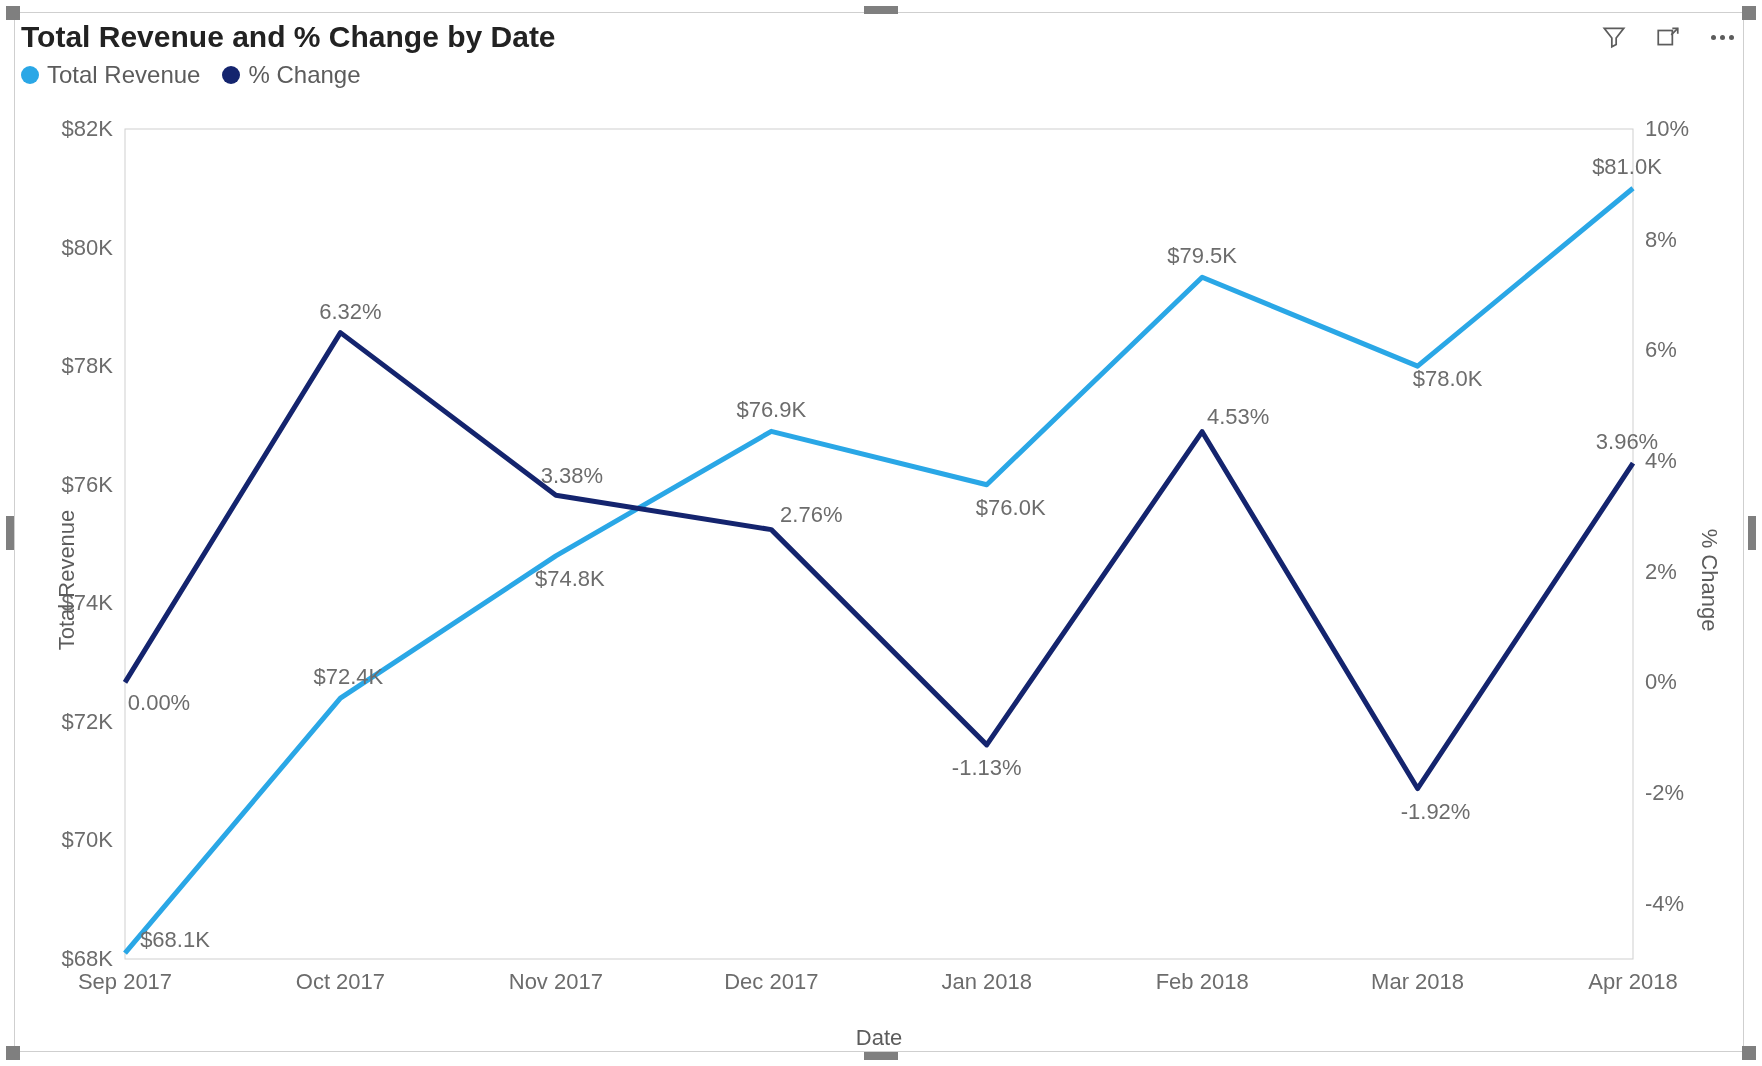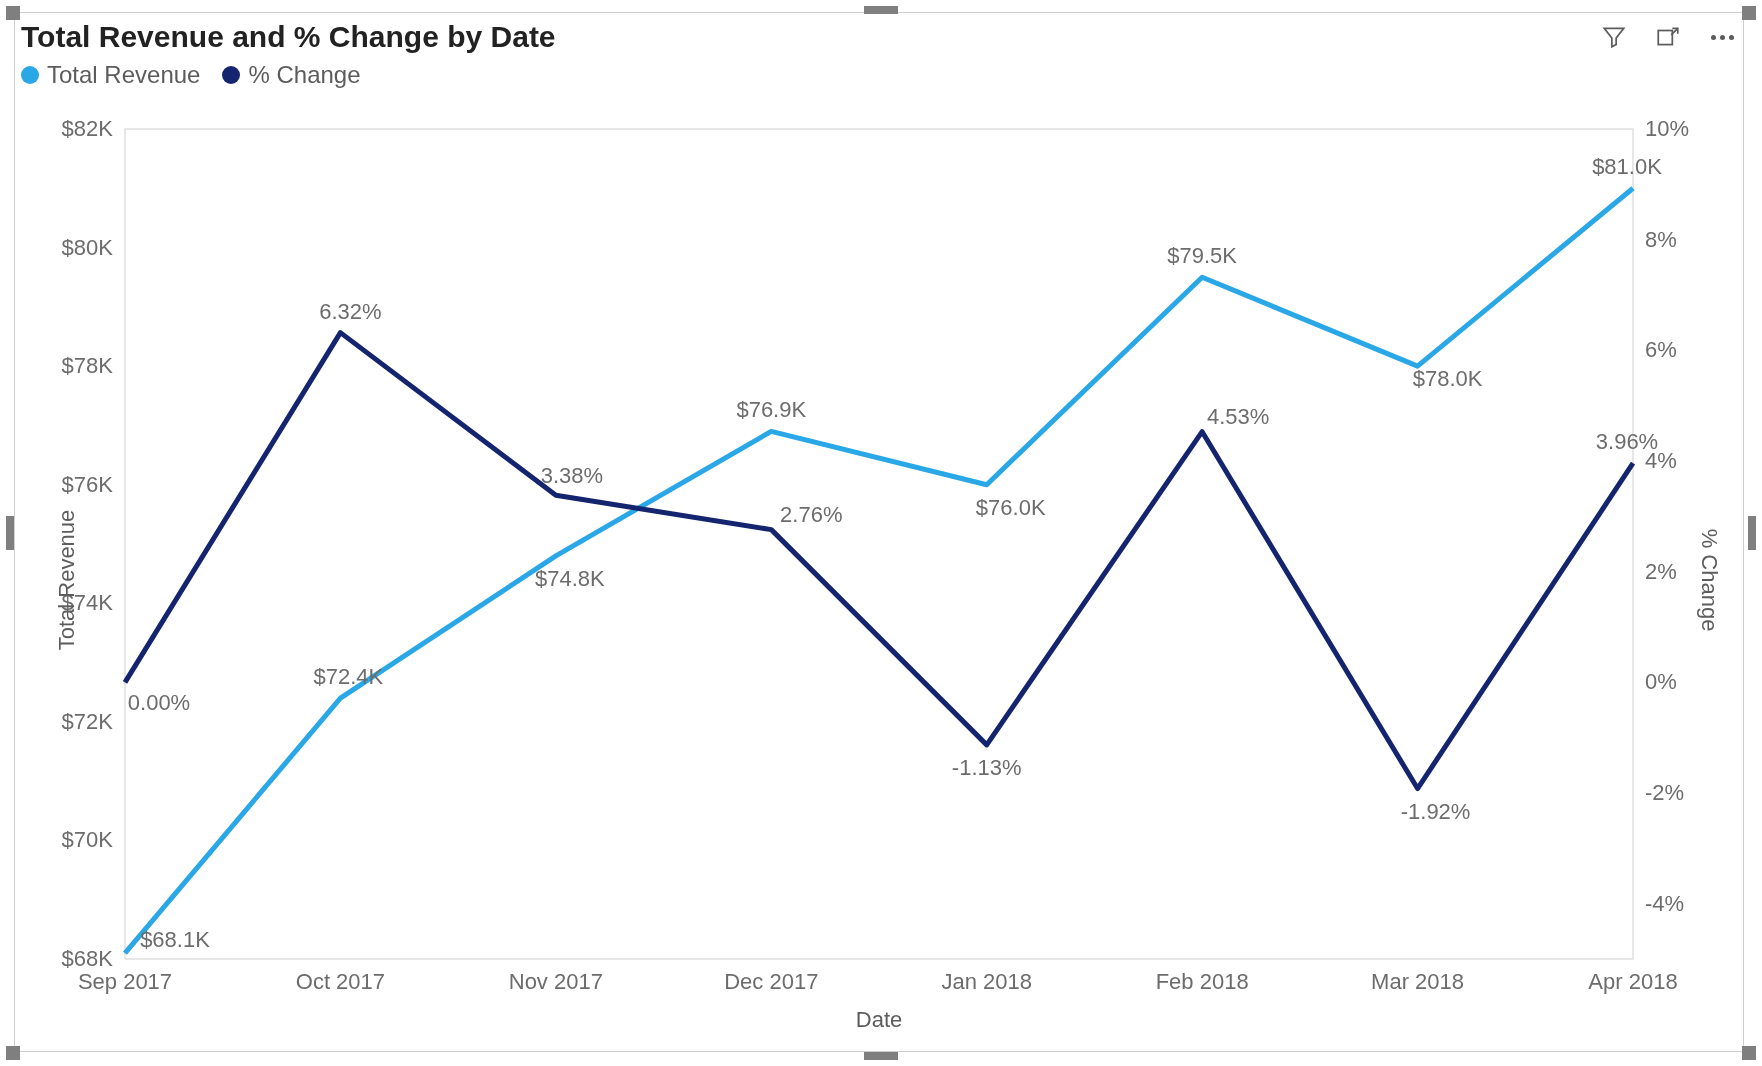--- a/index.html
+++ b/index.html
@@ -112,21 +112,21 @@
     transform-origin: center;
   }
   .y2-title {
     right: -8px;
     top: 50%;
     transform: translate(10px,-50%) rotate(90deg);
     transform-origin: center;
   }
   .x-title {
     left: 50%;
-    bottom: 18px;
+    bottom: 0;
     transform: translateX(-50%);
   }
 
   text.tick { font-size: 22px; fill: #6c6c6c; }
   text.dlabel { font-size: 22px; fill: #6c6c6c; }
 </style>
 </head>
 <body>
 
 <div class="frame">

